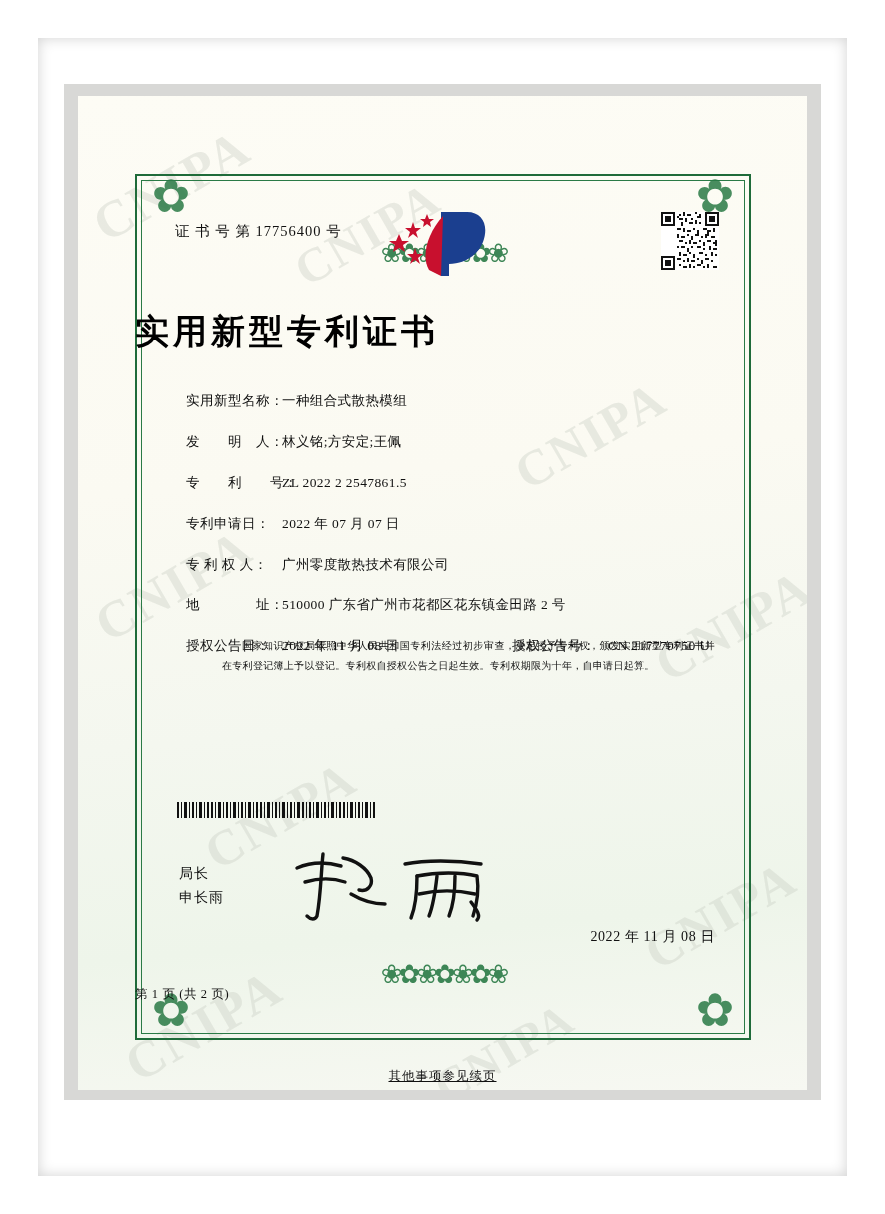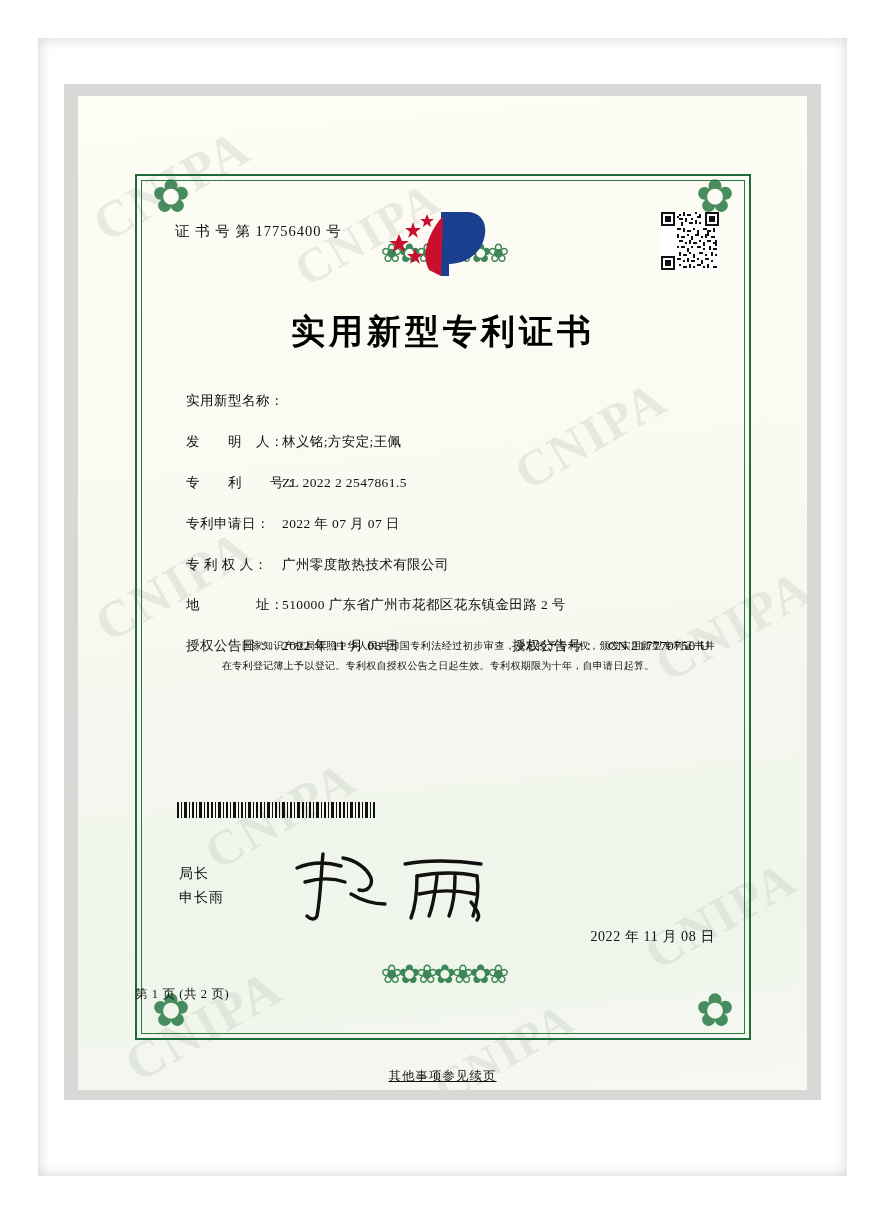--- a/index.html
+++ b/index.html
@@ -124,21 +124,20 @@
     width: 120px; height: 82px;
   }
   .qr {
     position: absolute;
     right: 32px; top: 38px;
     width: 58px; height: 58px;
   }
   .title {
     position: absolute;
     left: 0; right: 0; top: 135px;
-    text-align: center;
     font-size: 34px;
     font-weight: bold;
     letter-spacing: 4px;
     color: #000;
     font-family: Liberation Mono, monospace;
   }
 
   .fields {
     position: absolute;
     left: 51px; top: 218px;
@@ -367,20 +366,21 @@
               <rect x="27" y="14" width="1" height="3"></rect>
           </g>
         </svg>
       </div>
 
       <div class="title">实用新型专利证书</div>
 
       <div class="fields">
         <div class="frow">
           <span class="flabel">实用新型名称：</span>
+          <span class="fval">一种组合式散热模组</span>
         </div>
         <div class="frow">
           <span class="flabel">发　　明　人：</span>
           <span class="fval">林义铭;方安定;王佩</span>
         </div>
         <div class="frow">
           <span class="flabel">专　　利　　号：</span>
           <span class="fval">ZL 2022 2 2547861.5</span>
         </div>
         <div class="frow">

